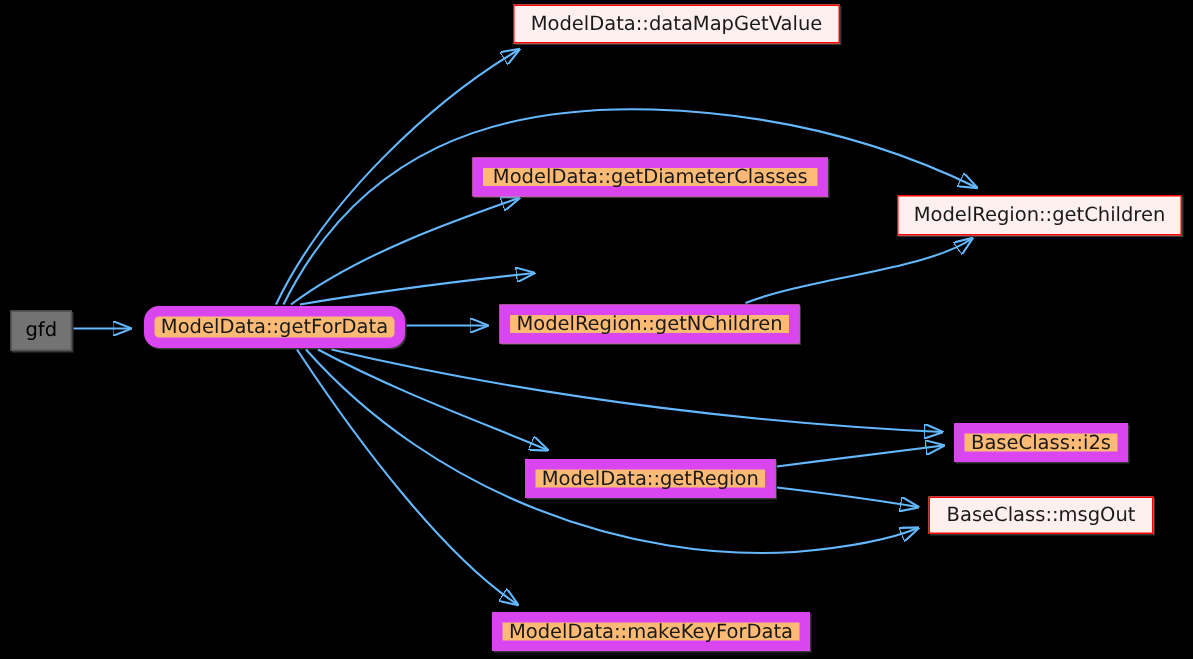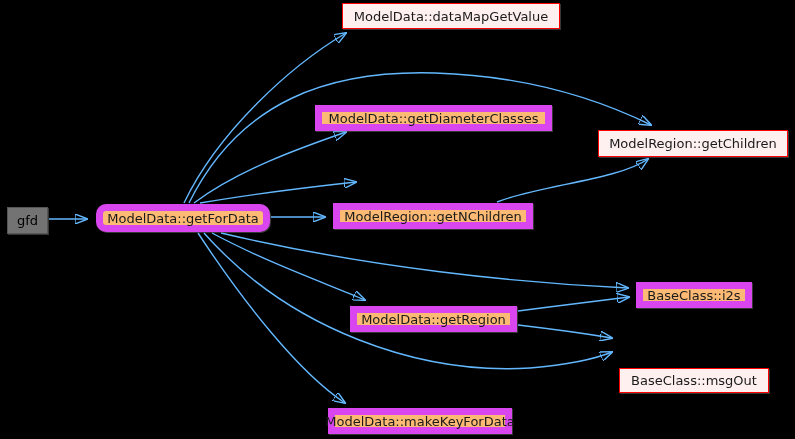--- a/index.html
+++ b/index.html
@@ -70,21 +70,21 @@
   </div>
 
   <div class="node" style="left:636px;top:282px;width:116px;height:26px;">
     <span>BaseClass::i2s</span>
   </div>
 
   <div class="node" style="left:350px;top:306px;width:167px;height:26px;">
     <span>ModelData::getRegion</span>
   </div>
 
-  <div class="node red" style="left:619px;top:331px;width:150px;height:25px;margin-top:37px;">
+  <div class="node red" style="left:619px;top:331px;width:150px;height:25px;">
     <span>BaseClass::msgOut</span>
   </div>
 
-  <div class="node" style="left:328px;top:408px;width:184px;height:26px;">
+  <div class="node" style="left:328px;top:408px;width:212px;height:26px;">
     <span>ModelData::makeKeyForData</span>
   </div>
 
 </div>
 
 </body></html>

